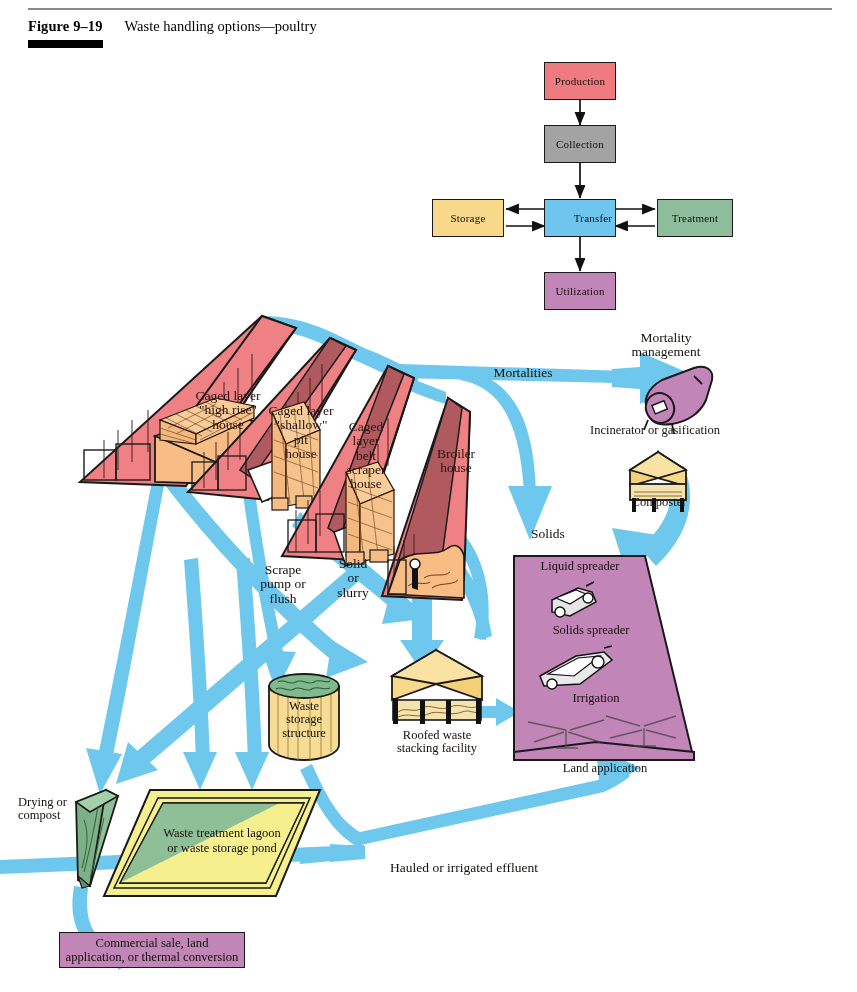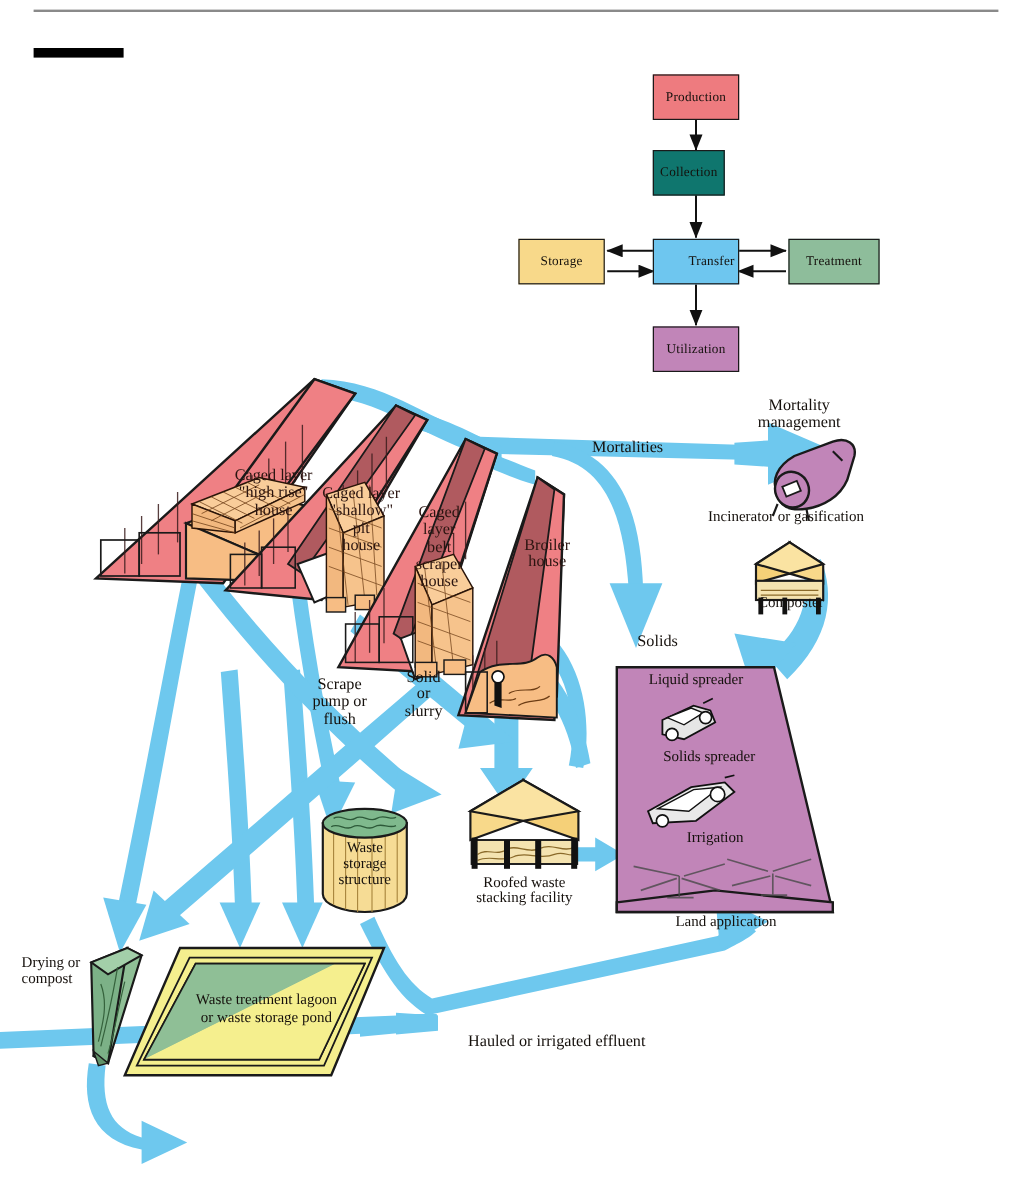--- a/index.html
+++ b/index.html
@@ -77,20 +77,23 @@
     white-space: pre-line;
     color: #12100c;
   }
 </style>
 </head>
 <body>
 
 <div class="page">
 
   <div class="top-rule"></div>
+  <div class="caption">
+    <span class="fig-num">Figure 9–19</span><span class="fig-title">Waste handling options—poultry</span>
+  </div>
   <div class="caption-bar"></div>
 
   <svg id="stage" viewBox="0 0 857 992">
     <defs>
       <marker id="ah" markerWidth="9" markerHeight="9" refX="7.6" refY="3.2" orient="auto" markerUnits="strokeWidth">
         <path d="M0,0 L8,3.2 L0,6.4 z" fill="#111"></path>
       </marker>
       <clipPath id="clipLagoon">
         <path d="M150,792 L318,792 L275,893 L108,893 z"></path>
       </clipPath>
@@ -410,21 +413,21 @@
         <path d="M163,803 L280,803 L120,883 z" fill="#8fbf96"></path>
         <path d="M280,803 L304,803 L266,883 L120,883 z" fill="#f5ef8e"></path>
       </g>
       <path d="M163,803 L304,803 L266,883 L120,883 z" fill="none" stroke="#1a1a1a" stroke-width="1.4"></path>
     </g>
   </svg>
 
   <div class="fbox" style="left:544px; top:62px; width:72px; height:38px; background:#ee7b7f;">
     <span>Production</span>
   </div>
-  <div class="fbox" style="left:544px; top:125px; width:60px; height:38px; background:#0f766e;">
+  <div class="fbox" style="left:544px; top:125px; width:72px; height:38px; background:#a3a3a3;">
     <span>Collection</span>
   </div>
   <div class="fbox" style="left:432px; top:199px; width:72px; height:38px; background:#f8d98a;">
     <span>Storage</span>
   </div>
   <div class="fbox" style="left:544px; top:199px; width:72px; height:38px; background:#6ec6ef;padding-left:26px;">
     <span>Transfer</span>
   </div>
   <div class="fbox" style="left:657px; top:199px; width:76px; height:38px; background:#8ebd9b;">
     <span>Treatment</span>
@@ -465,19 +468,23 @@
   <div class="lbl sm" style="left:269px; top:700px; width:70px;">Waste
 storage
 structure</div>
   <div class="lbl sm" style="left:379px; top:729px; width:116px;">Roofed waste
 stacking facility</div>
   <div class="lbl sm" style="left:18px; top:796px; width:74px; text-align:left;">Drying or
 compost</div>
   <div class="lbl sm" style="left:150px; top:826px; width:144px; line-height:1.18;">Waste treatment lagoon
 or waste storage pond</div>
 
+  <div class="commercial-box" style="left:59px; top:932px; width:186px; height:36px; background:#c185b8;">
+    <span>Commercial sale, land
+application, or thermal conversion</span>
+  </div>
 
   <div class="lbl sm" style="left:525px; top:560px; width:110px;">Liquid spreader</div>
   <div class="lbl sm" style="left:534px; top:624px; width:114px;">Solids spreader</div>
   <div class="lbl sm" style="left:555px; top:692px; width:82px;">Irrigation</div>
   <div class="lbl sm" style="left:545px; top:762px; width:120px;">Land application</div>
 
 </div>
 
 </body></html>

